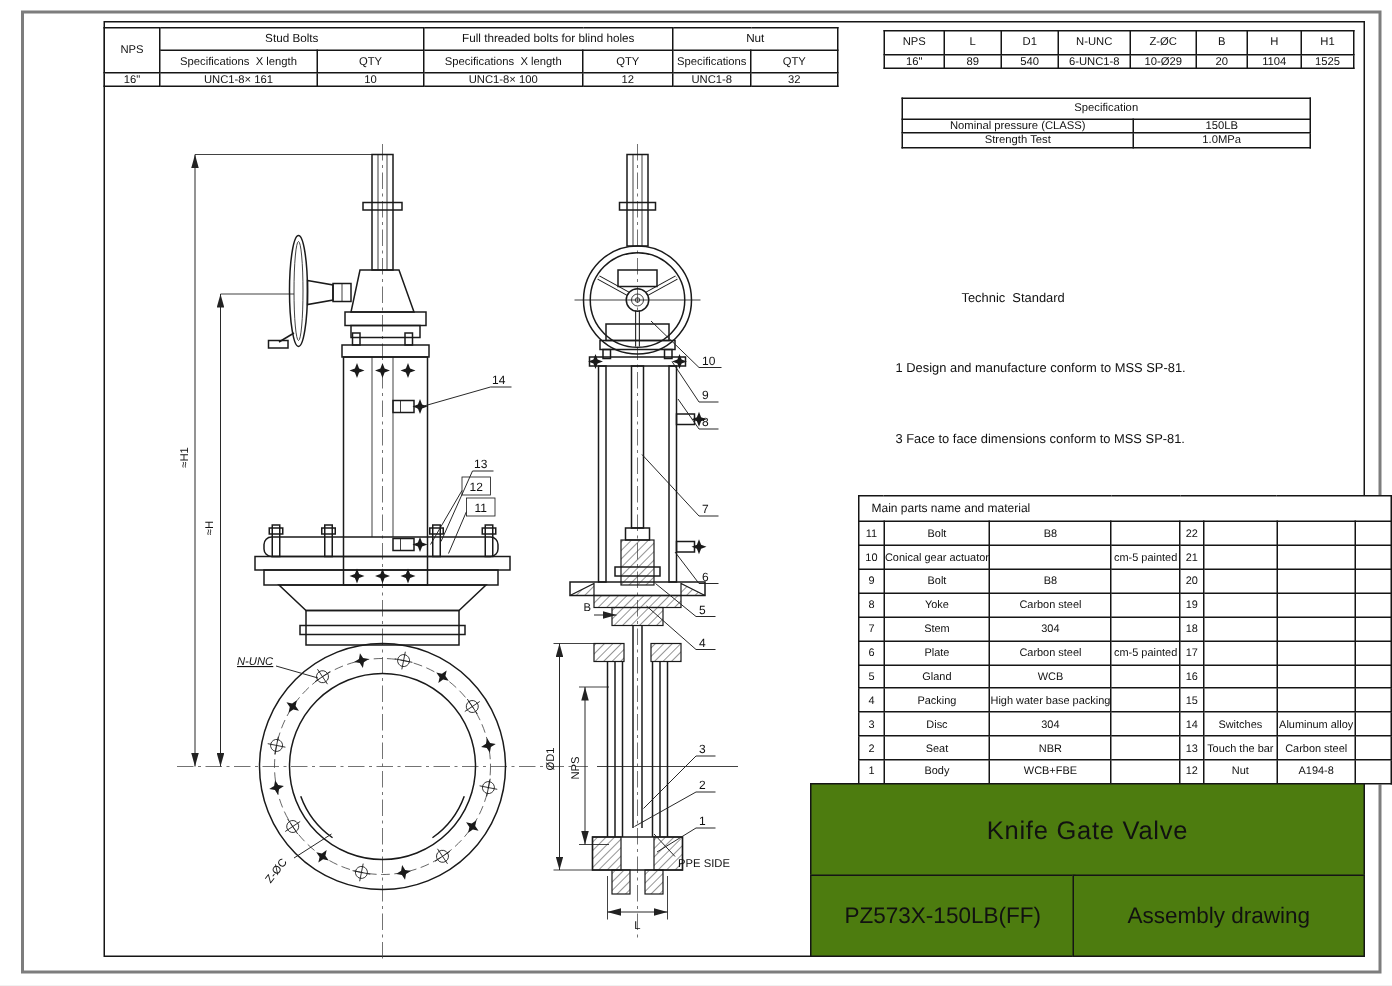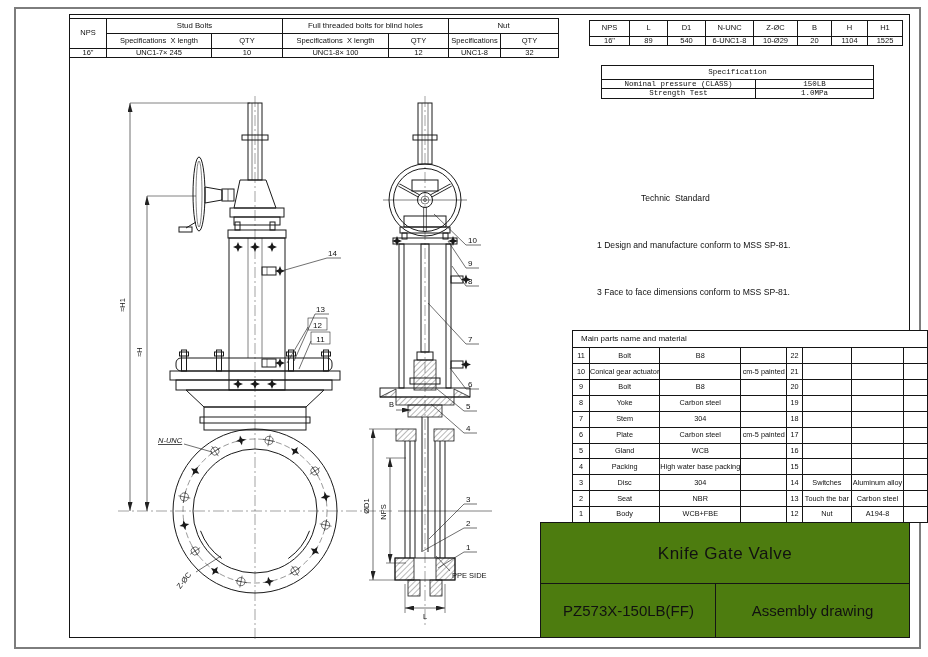--- a/index.html
+++ b/index.html
@@ -303,21 +303,21 @@
         <th>QTY</th>
         <th>Specifications  X length</th>
         <th>QTY</th>
         <th>Specifications</th>
         <th>QTY</th>
       </tr>
       </tbody>
         <tbody>
           <tr>
             <td>16"</td>
-            <td>UNC1-7× 245</td>
+            <td>UNC1-8× 161</td>
             <td>10</td>
             <td>UNC1-8× 100</td>
             <td>12</td>
             <td>UNC1-8</td>
             <td>32</td>
           </tr>
         </tbody>
     </table>
   </div>
 
@@ -353,21 +353,21 @@
             <td>6-UNC1-8</td>
             <td>10-Ø29</td>
             <td>20</td>
             <td>1104</td>
             <td>1525</td>
           </tr>
         </tbody>
     </table>
   </div>
 
-  <div class="blk" style="left:601px;top:65px;font-family:Liberation Mono, monospace;">
+  <div class="blk" style="left:601px;top:65px;">
     <table class="tbl">
       <colgroup>
           <col style="width:154px">
           <col style="width:118px">
         </colgroup>
       <tbody>
           <tr style="height:14px">
         <th colspan="2">Specification</th>
       </tr>
       </tbody>

